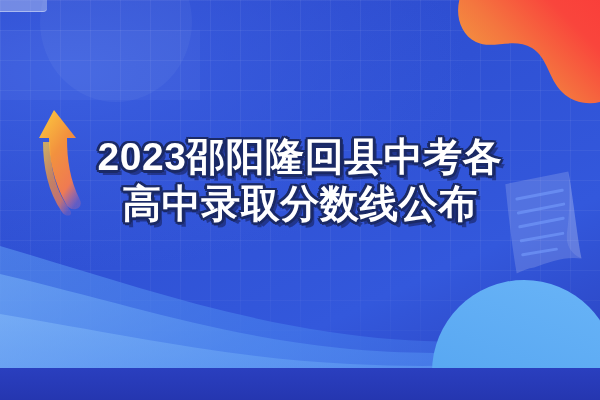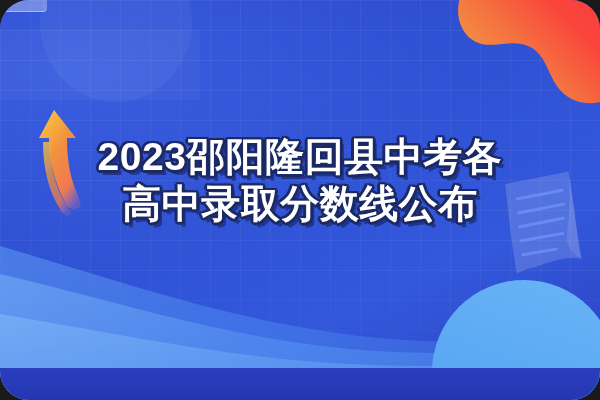--- a/index.html
+++ b/index.html
@@ -7,21 +7,20 @@
     padding: 0;
     background: #1a1a1a;
   }
   #banner {
     position: relative;
     width: 600px;
     height: 400px;
     overflow: hidden;
     font-family: "Liberation Sans", "DejaVu Sans", sans-serif;
     background: linear-gradient(150deg, #2f4fd0 0%, #2f50d3 35%, #3257da 60%, #2d49c6 100%);
-    border-radius: 29px;
   }
 
   
   .bg-base {
     position: absolute;
     inset: 0;
     background:
       radial-gradient(120% 90% at 12% 18%, #3a5ee0 0%, rgba(47,80,208,0) 55%),
       linear-gradient(155deg, #2c46c9 0%, #2f51d4 40%, #3358dc 70%, #2a41bd 100%);
   }

